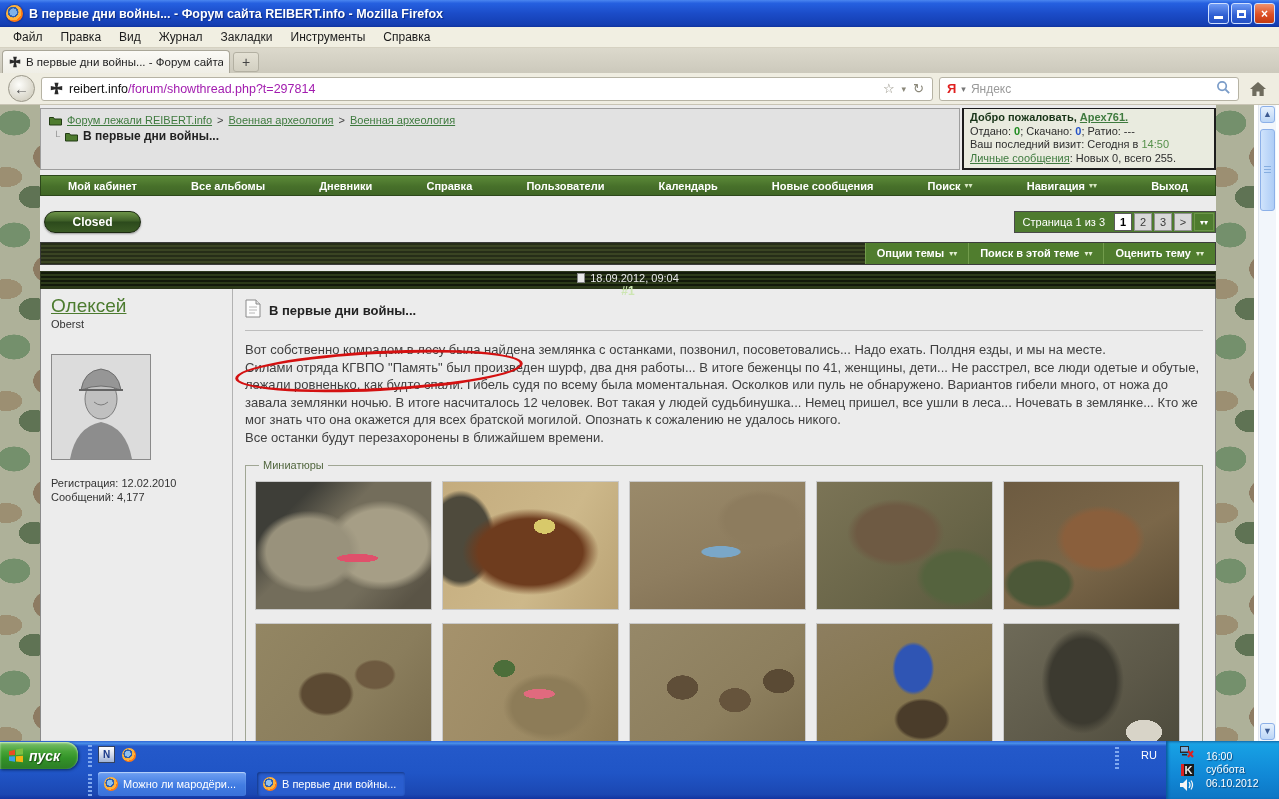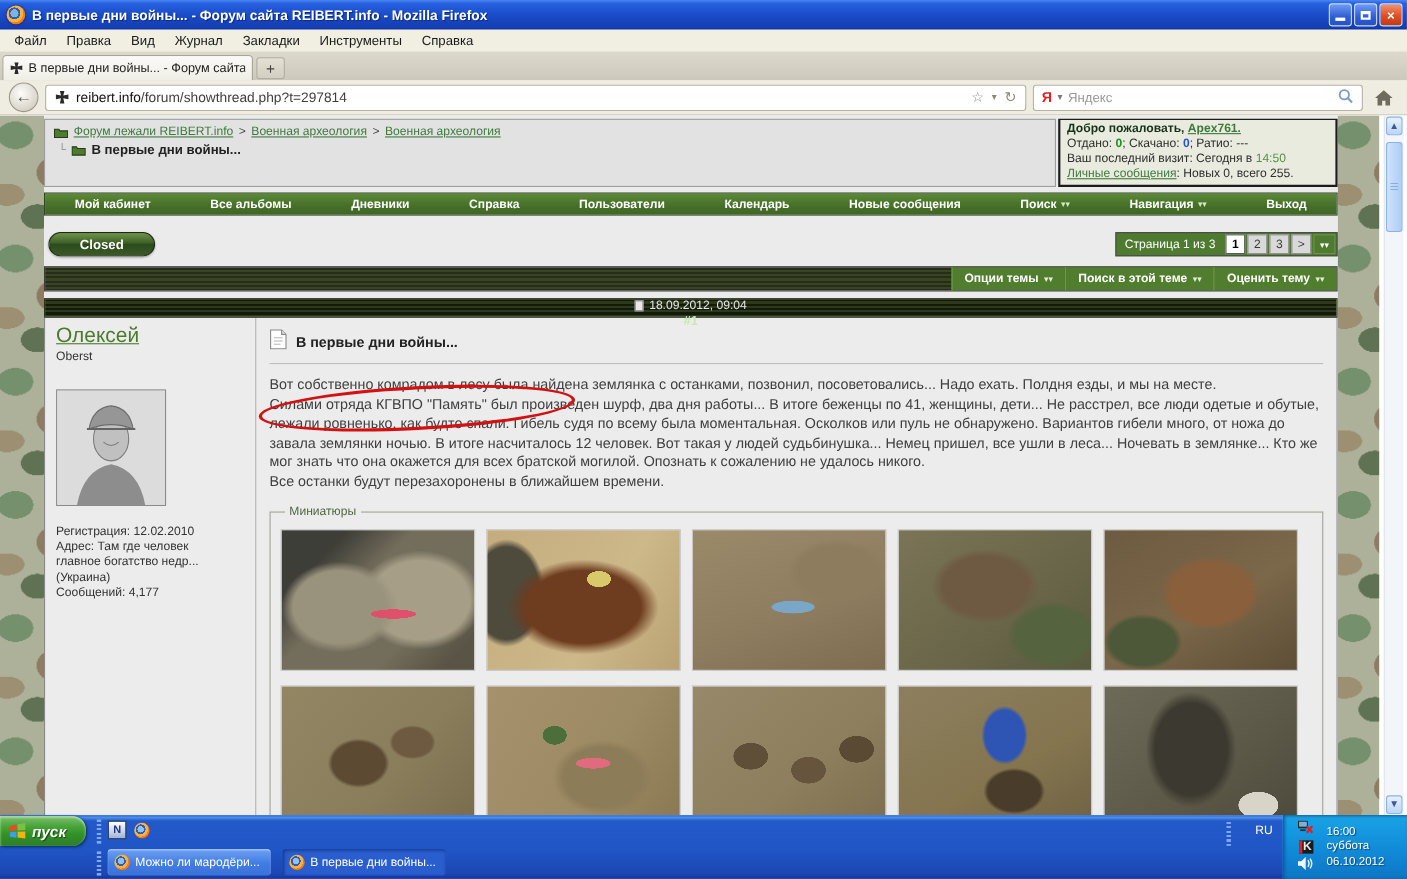--- a/index.html
+++ b/index.html
@@ -31,21 +31,21 @@
   .tab-label { font-size:11.5px; color:#222; white-space:nowrap; overflow:hidden; }
   .newtab { width:26px; height:20px; margin:0 0 1px 3px; background:linear-gradient(#e4e1d4,#d2cfc1); border:1px solid #b3b0a2;
     border-radius:3px; text-align:center; font-size:14px; color:#444; line-height:18px; }
 
   .urlbar { height:32px; background:#efede1; border-bottom:1px solid #c8c4b4; display:flex; align-items:center; padding:0 8px; gap:6px; }
   .back-btn { width:27px; height:27px; border-radius:50%; background:radial-gradient(circle at 40% 35%, #fdfdfa, #d8d5c8 70%, #b8b5a6);
     border:1px solid #9b988a; display:flex; align-items:center; justify-content:center; color:#555; font-size:15px; font-weight:bold; }
   .url-field { flex:1; height:24px; background:#fff; border:1px solid #b6b3a4; border-radius:3px;
     display:flex; align-items:center; padding:0 8px; gap:6px; }
   .url-text { flex:1; font-size:12.5px; white-space:nowrap; overflow:hidden; }
-  .url-domain { color:#111; } .url-path { color:#404040; }
+  .url-domain { color:#111; } .url-path { color:#a21caf; }
   .url-icons { display:flex; gap:7px; color:#8b887a; font-size:13px; align-items:center; }
   .search-field { width:300px; height:24px; background:#fff; border:1px solid #b6b3a4; border-radius:3px;
     display:flex; align-items:center; padding:0 7px; gap:5px; }
   .ya-badge { color:#e01f1f; font-weight:bold; font-size:13px; }
   .search-placeholder { flex:1; color:#9a9a9a; font-size:12px; }
   .home-btn { width:26px; height:24px; display:flex; align-items:center; justify-content:center; }
   .cross-icon svg { display:block; }
 
   
   .viewport { height:636px; display:flex; overflow:hidden; background:#fff; }
@@ -389,21 +389,20 @@
             <rect width="98" height="104" fill="#dcdcdc"></rect>
             <path d="M18 104 Q24 72 49 67 Q74 72 80 104 Z" fill="#8d8d8d"></path>
             <ellipse cx="49" cy="44" rx="16" ry="20" fill="#c0c0c0" stroke="#7c7c7c"></ellipse>
             <path d="M29 35 Q32 16 49 14 Q66 16 69 35 Q49 27 29 35 Z" fill="#969696" stroke="#6d6d6d"></path>
             <line x1="27" y1="35" x2="71" y2="35" stroke="#646464" stroke-width="2"></line>
             <path d="M42 47 q7 6 14 0" stroke="#7c7c7c" fill="none"></path>
           </svg>
         </div>
         <div class="user-info">
           <div>Регистрация: 12.02.2010</div>
-          <div>Адрес: Там где человек главное богатство недр... (Украина)</div>
           <div>Сообщений: 4,177</div>
         </div>
       </div>
 
       <div class="content-col">
         <div class="post-title-row">
           <span>
             <svg width="16" height="19" viewBox="0 0 16 19">
                 <path d="M1 1h10l4 4v13H1z" fill="#fdfdfd" stroke="#8a8a8a"></path>
                 <path d="M11 1v4h4" fill="#e0e0e0" stroke="#8a8a8a"></path>

